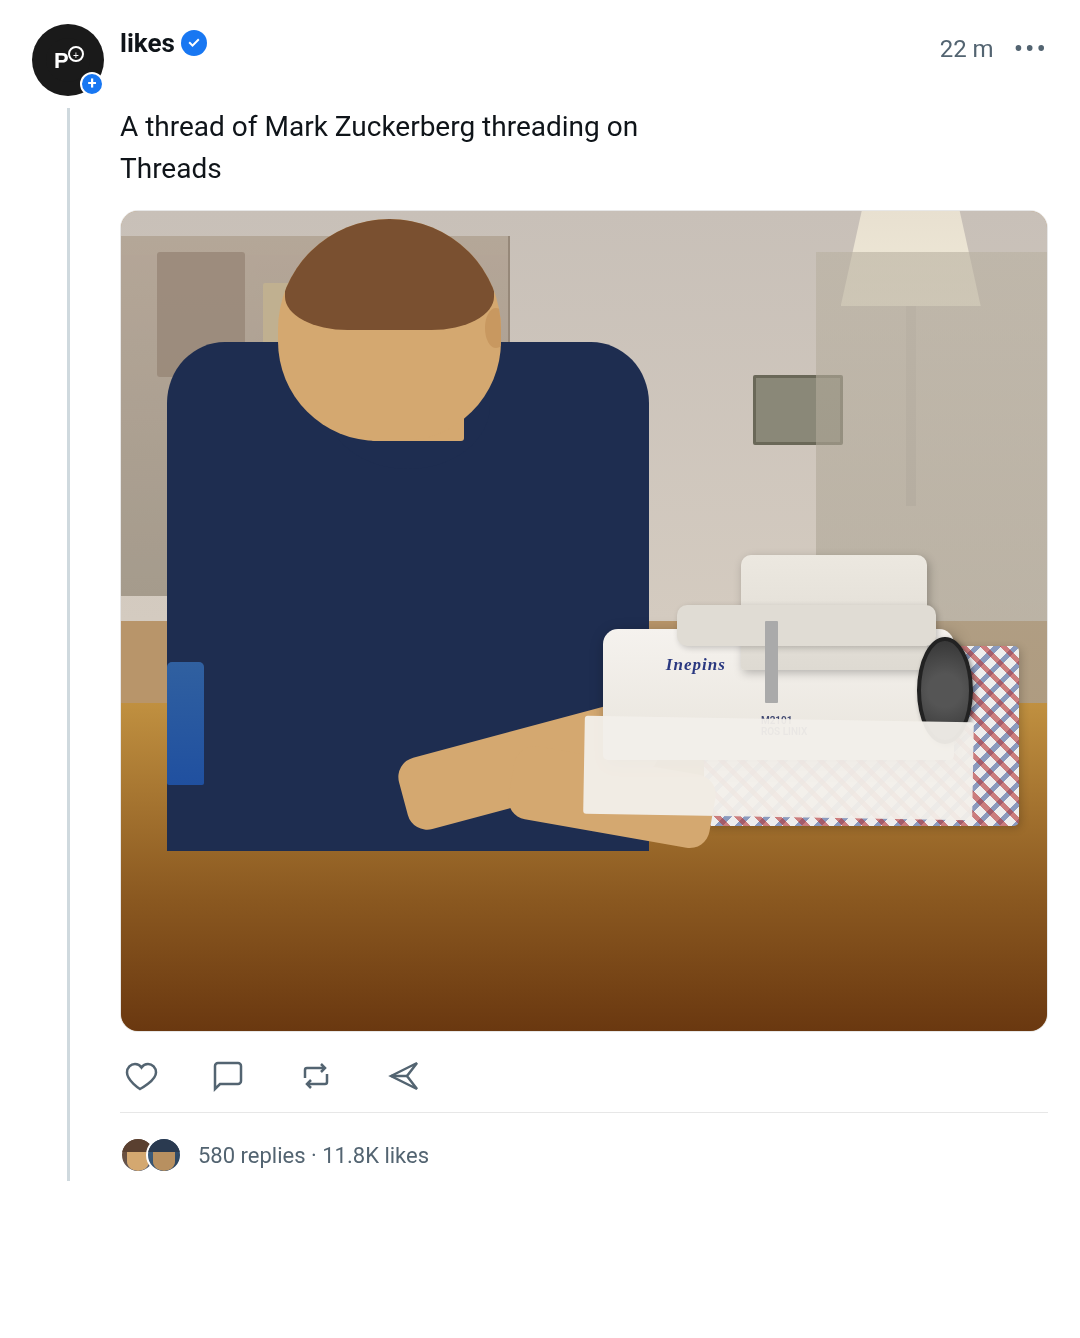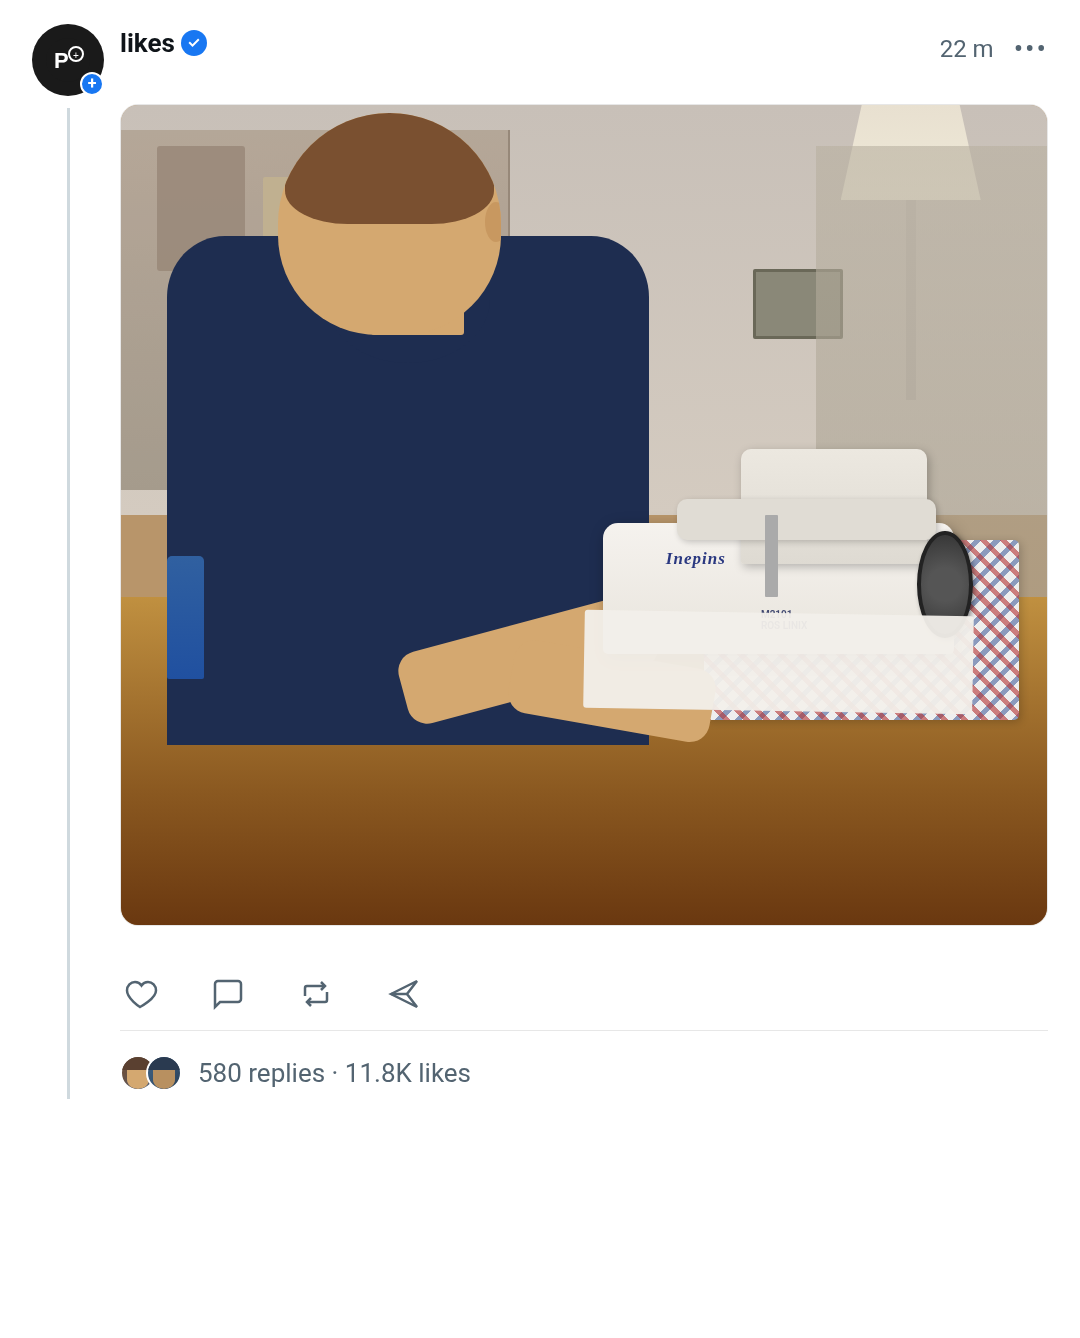--- a/index.html
+++ b/index.html
@@ -144,21 +144,21 @@
       font-size: 28px;
       line-height: 1.5;
       color: #0f1419;
       margin-bottom: 20px;
       padding-top: 2px;
     }
 
     .post-image-container {
       border-radius: 18px;
       overflow: hidden;
-      margin-bottom: 40px;
+      margin-bottom: 16px;
       border: 1px solid #e7e7e7;
     }
 
     .actions-bar {
       display: flex;
       align-items: center;
       gap: 48px;
       padding: 8px 0 16px 0;
     }
 
@@ -213,21 +213,21 @@
       background: linear-gradient(135deg, #7a6040, #3a5a8a);
       margin-right: -10px;
     }
 
     .reply-avatar:last-child {
       background: linear-gradient(135deg, #5a8a6a, #2a4060);
       margin-right: 0;
     }
 
     .replies-text {
-      font-size: 26px;
+      font-size: 22px;
       color: #536471;
     }
 
     
     .avatar-logo {
       width: 72px;
       height: 72px;
       border-radius: 50%;
       background: #1a1a1a;
       display: flex;
@@ -298,20 +298,24 @@
   </div>
 
   <div class="post-content-area">
 
     <div class="thread-line-column">
       <div class="thread-line"></div>
     </div>
 
     <div class="post-body">
 
+      <div class="post-text">
+        <span>A thread of Mark Zuckerberg threading on</span><br>
+        <span>Threads</span>
+      </div>
 
       <div class="post-image-container">
         <div class="photo-placeholder">
 
           <div class="scene-bg-top"></div>
 
           <div style="position:absolute; top:3%; left:0; width:42%; height:44%; background: linear-gradient(180deg, #b0a090 0%, #9a9080 100%); opacity:0.8; border-right: 2px solid #8a7a6a;"></div>
 
           <div style="position:absolute; top:5%; left:2%; width:38%; height:38%;">
             <div style="position:absolute; top:0; left:5%; width:25%; height:40%; background:#9a8a7a; border-radius:3px; opacity:0.9;"></div>

